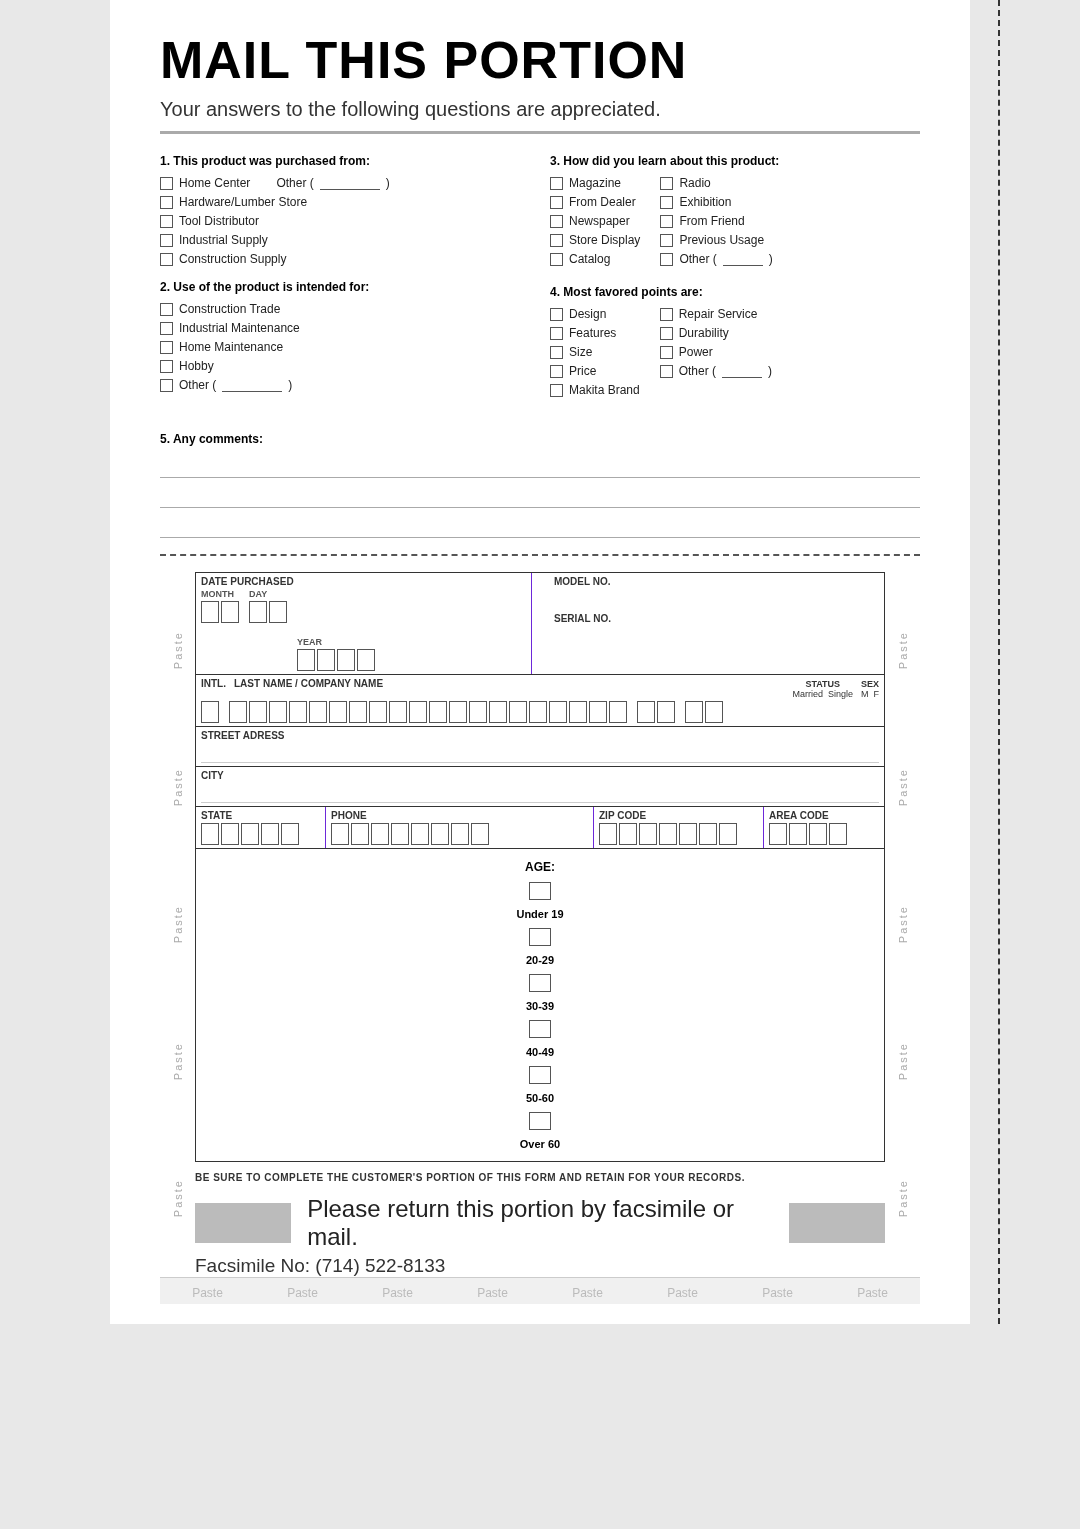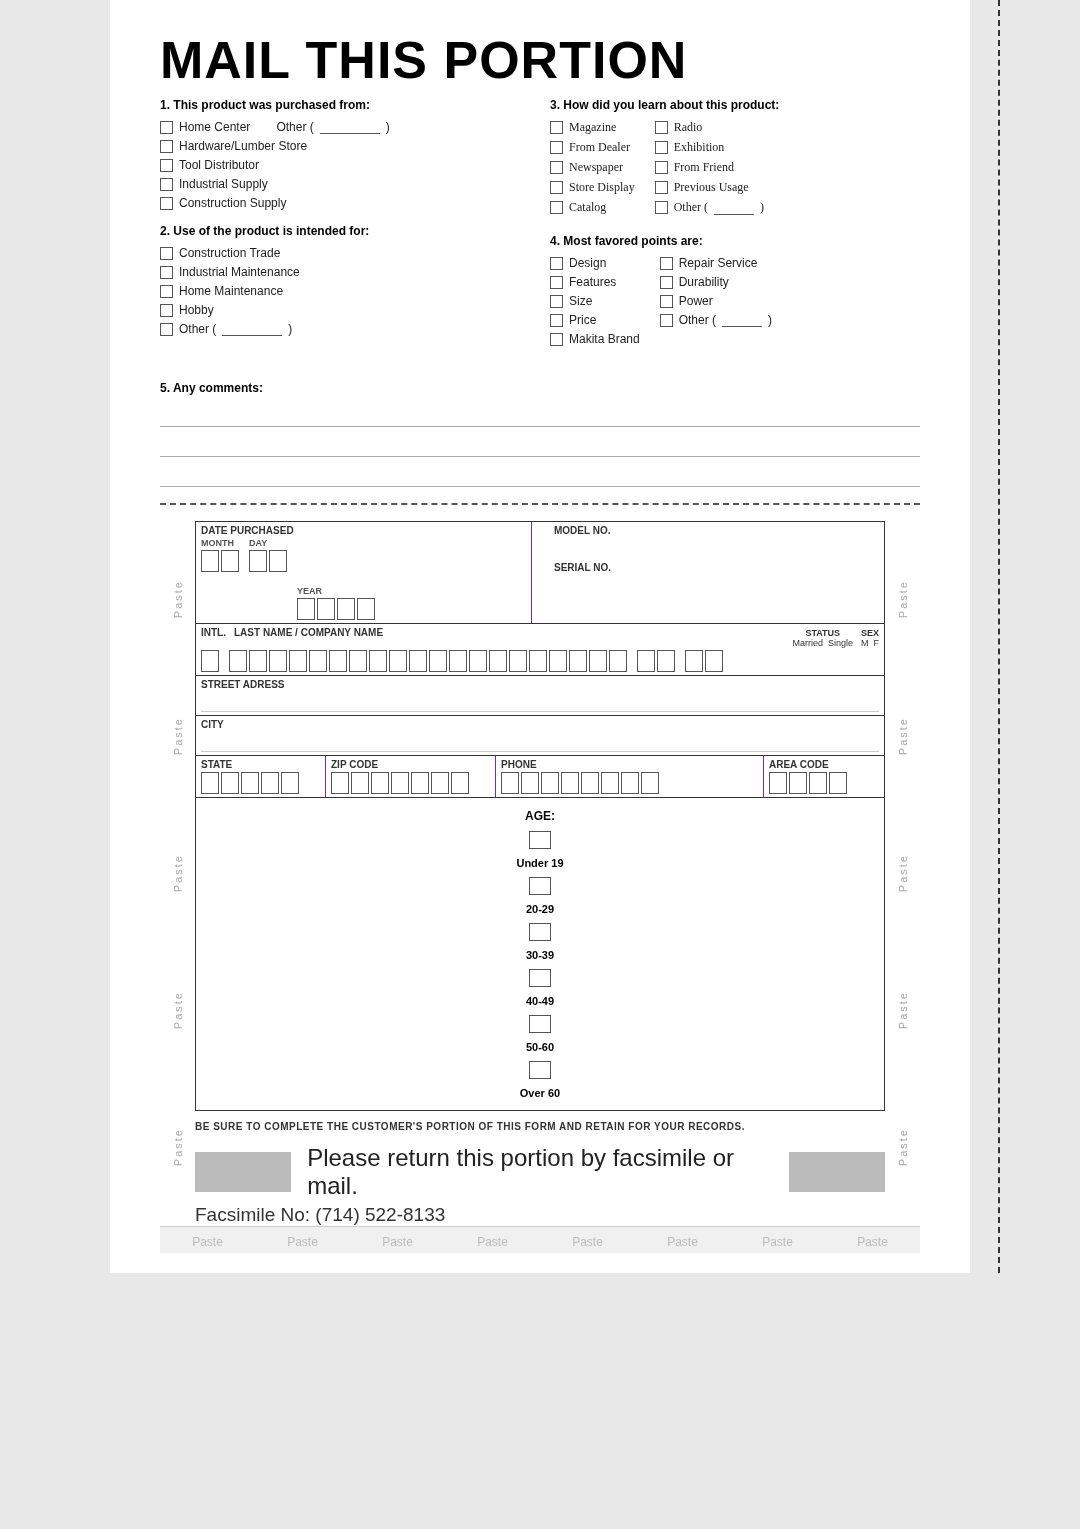--- a/index.html
+++ b/index.html
@@ -236,20 +236,21 @@
     .section-q {
       margin-bottom: 14px;
     }
   </style>
 </head>
 <body>
 
 <div class="page-wrapper">
 
   <h1 class="main-title">MAIL THIS PORTION</h1>
+  <p class="subtitle">Your answers to the following questions are appreciated.</p>
 
   <div class="two-col">
 
     <div>
 
       <div class="section-q">
         <div class="section-label">1. This product was purchased from:</div>
         <div class="checkbox-item">
           <span class="checkbox-box"></span>
           <span>Home Center</span>
@@ -299,21 +300,21 @@
           <span class="inline-input"></span>
           <span>)</span>
         </div>
       </div>
     </div>
 
     <div>
 
       <div class="section-q">
         <div class="section-label">3. How did you learn about this product:</div>
-        <div style="display:flex; gap:20px;font-family:Liberation Serif, serif;">
+        <div style="display:flex; gap:20px;">
           <div>
             <div class="checkbox-item">
               <span class="checkbox-box"></span>
               <span>Magazine</span>
             </div>
             <div class="checkbox-item">
               <span class="checkbox-box"></span>
               <span>From Dealer</span>
             </div>
             <div class="checkbox-item">
@@ -539,36 +540,36 @@
           <div class="form-cell" style="width:130px;">
             <div>STATE</div>
             <div style="display:flex; gap:2px; margin-top:2px;">
               <span class="char-box"></span>
               <span class="char-box"></span>
               <span class="char-box"></span>
               <span class="char-box"></span>
               <span class="char-box"></span>
             </div>
           </div>
+          <div class="form-cell" style="flex:1;">
+            <div>PHONE</div>
+            <div style="display:flex; gap:2px; margin-top:2px;">
+              <span class="char-box"></span>
+              <span class="char-box"></span>
+              <span class="char-box"></span>
+              <span class="char-box"></span>
+              <span class="char-box"></span>
+              <span class="char-box"></span>
+              <span class="char-box"></span>
+              <span class="char-box"></span>
+            </div>
+          </div>
           <div class="form-cell" style="width:170px;">
             <div>ZIP CODE</div>
             <div style="display:flex; gap:2px; margin-top:2px;">
-              <span class="char-box"></span>
-              <span class="char-box"></span>
-              <span class="char-box"></span>
-              <span class="char-box"></span>
-              <span class="char-box"></span>
-              <span class="char-box"></span>
-              <span class="char-box"></span>
-            </div>
-          </div>
-          <div class="form-cell" style="flex:1;">
-            <div>PHONE</div>
-            <div style="display:flex; gap:2px; margin-top:2px;">
-              <span class="char-box"></span>
               <span class="char-box"></span>
               <span class="char-box"></span>
               <span class="char-box"></span>
               <span class="char-box"></span>
               <span class="char-box"></span>
               <span class="char-box"></span>
               <span class="char-box"></span>
             </div>
           </div>
           <div class="form-cell" style="width:120px; border-right:none;">

